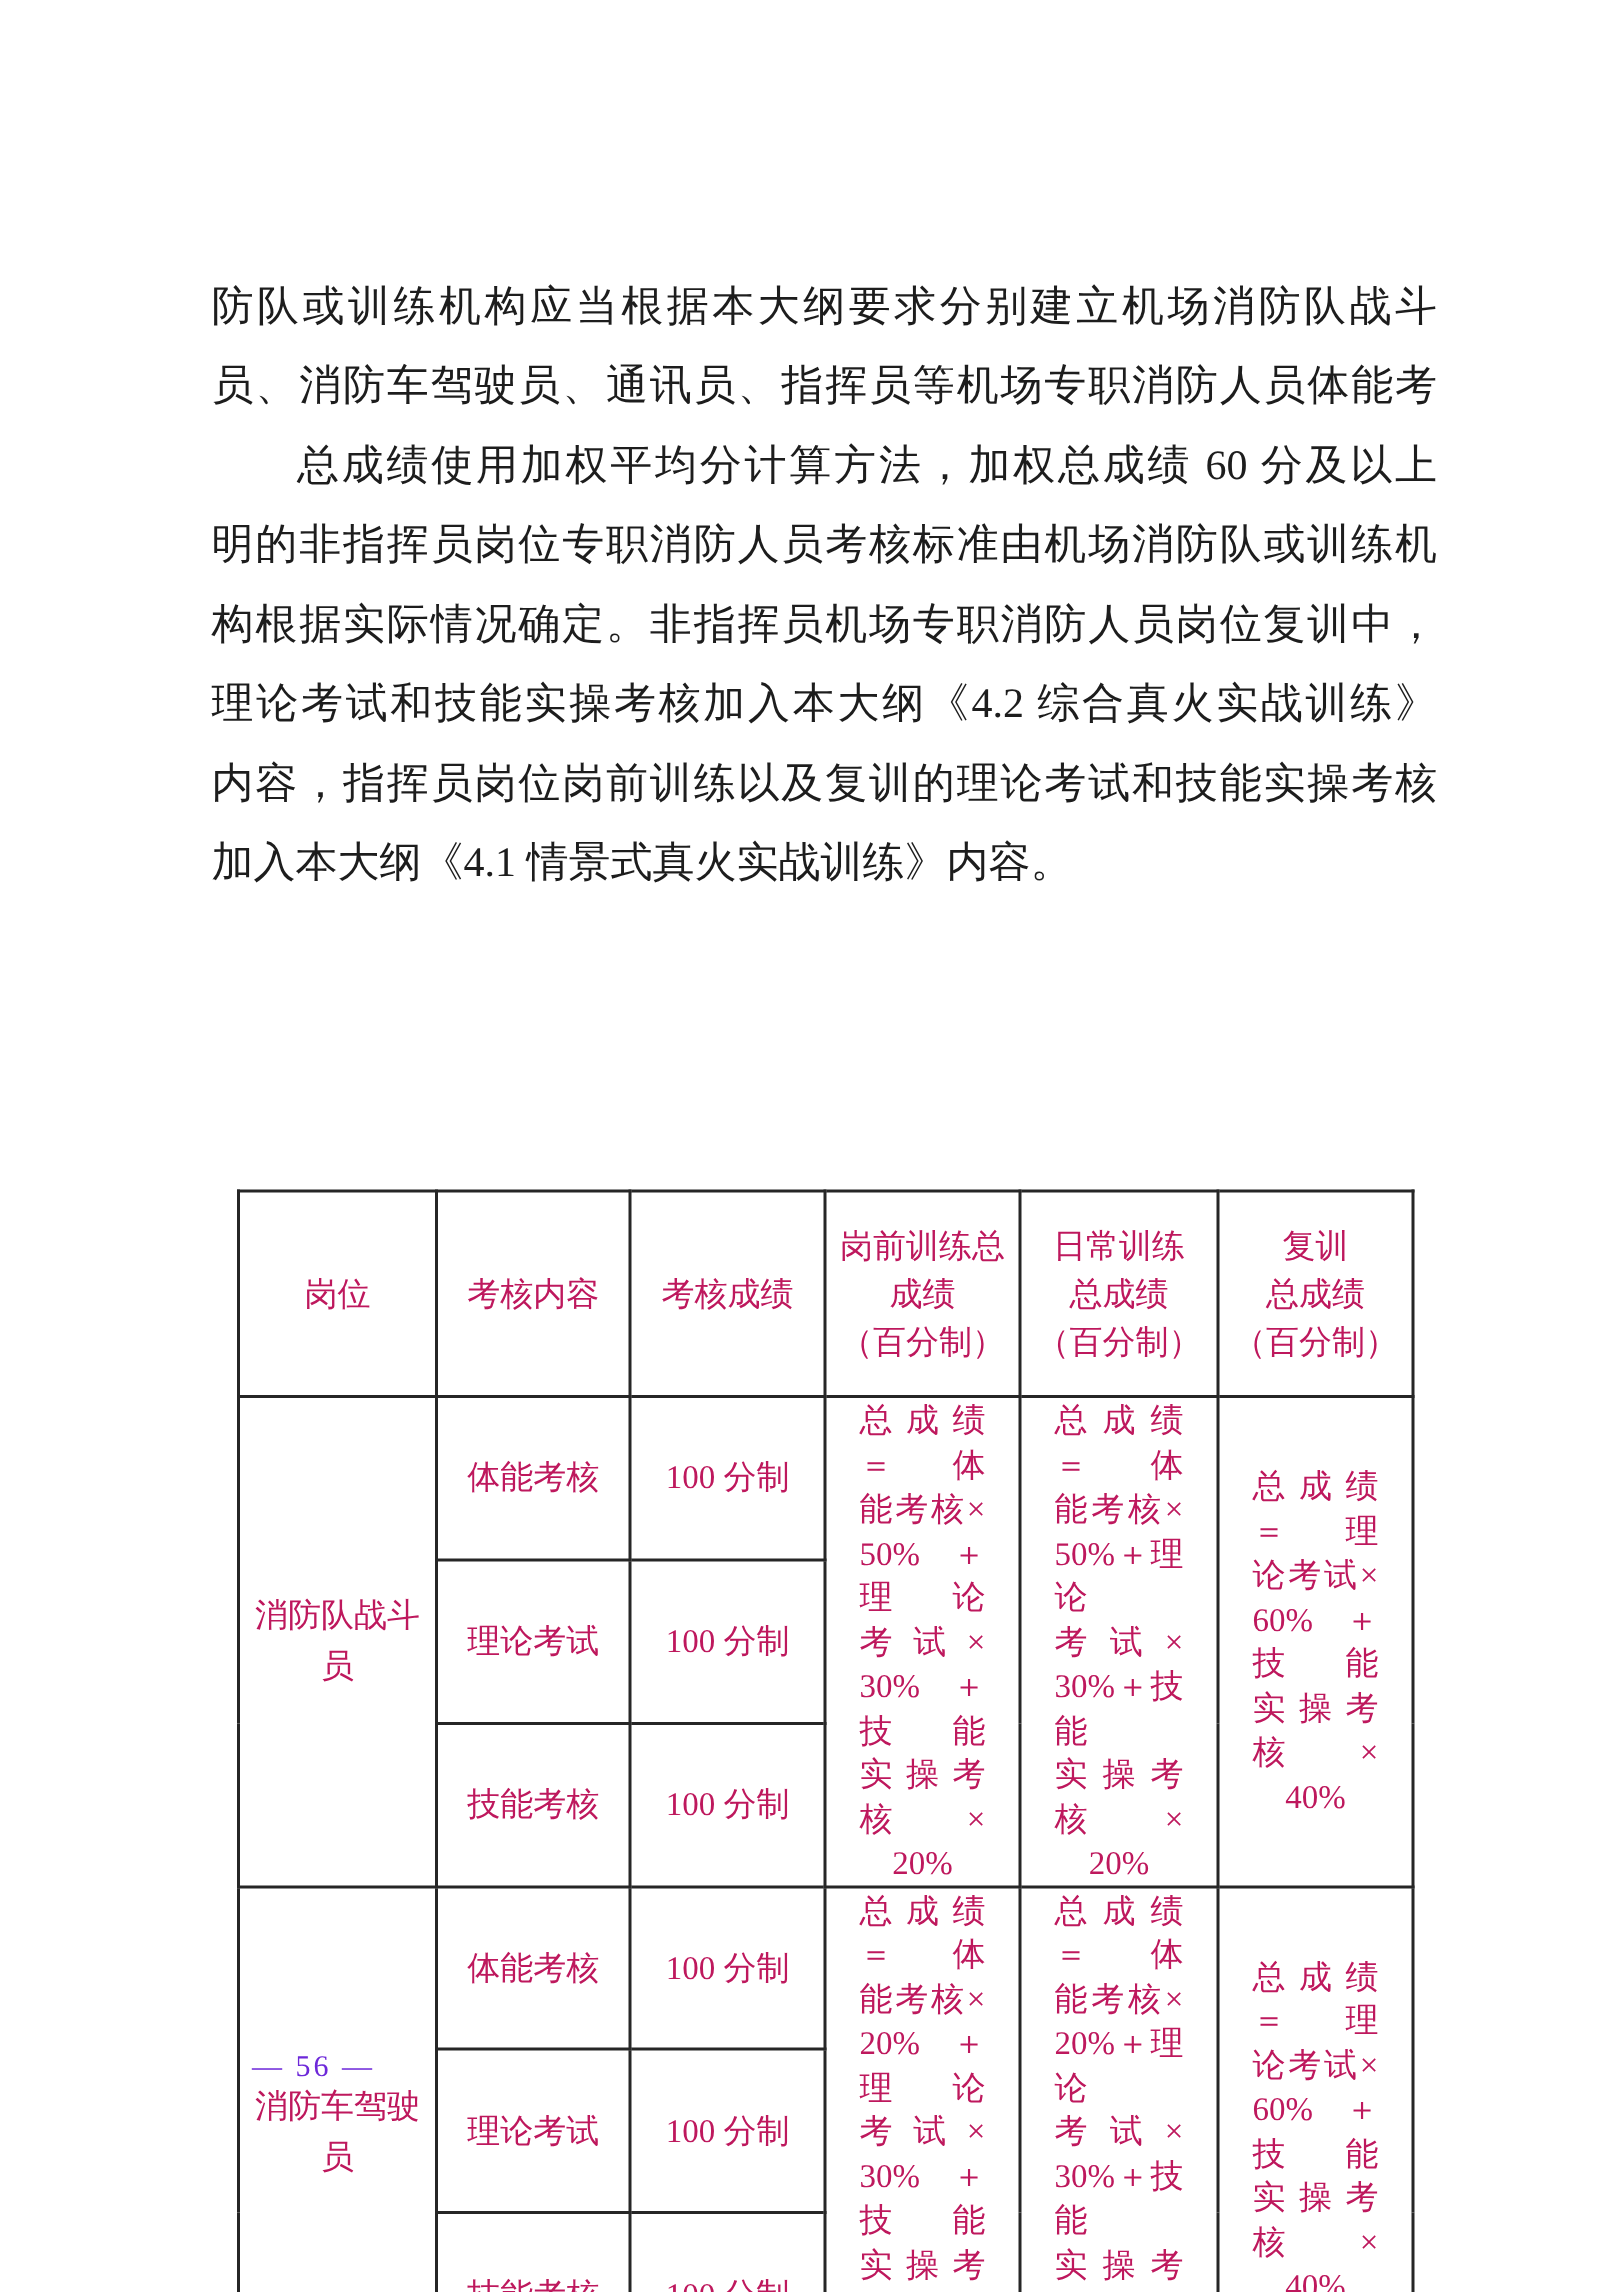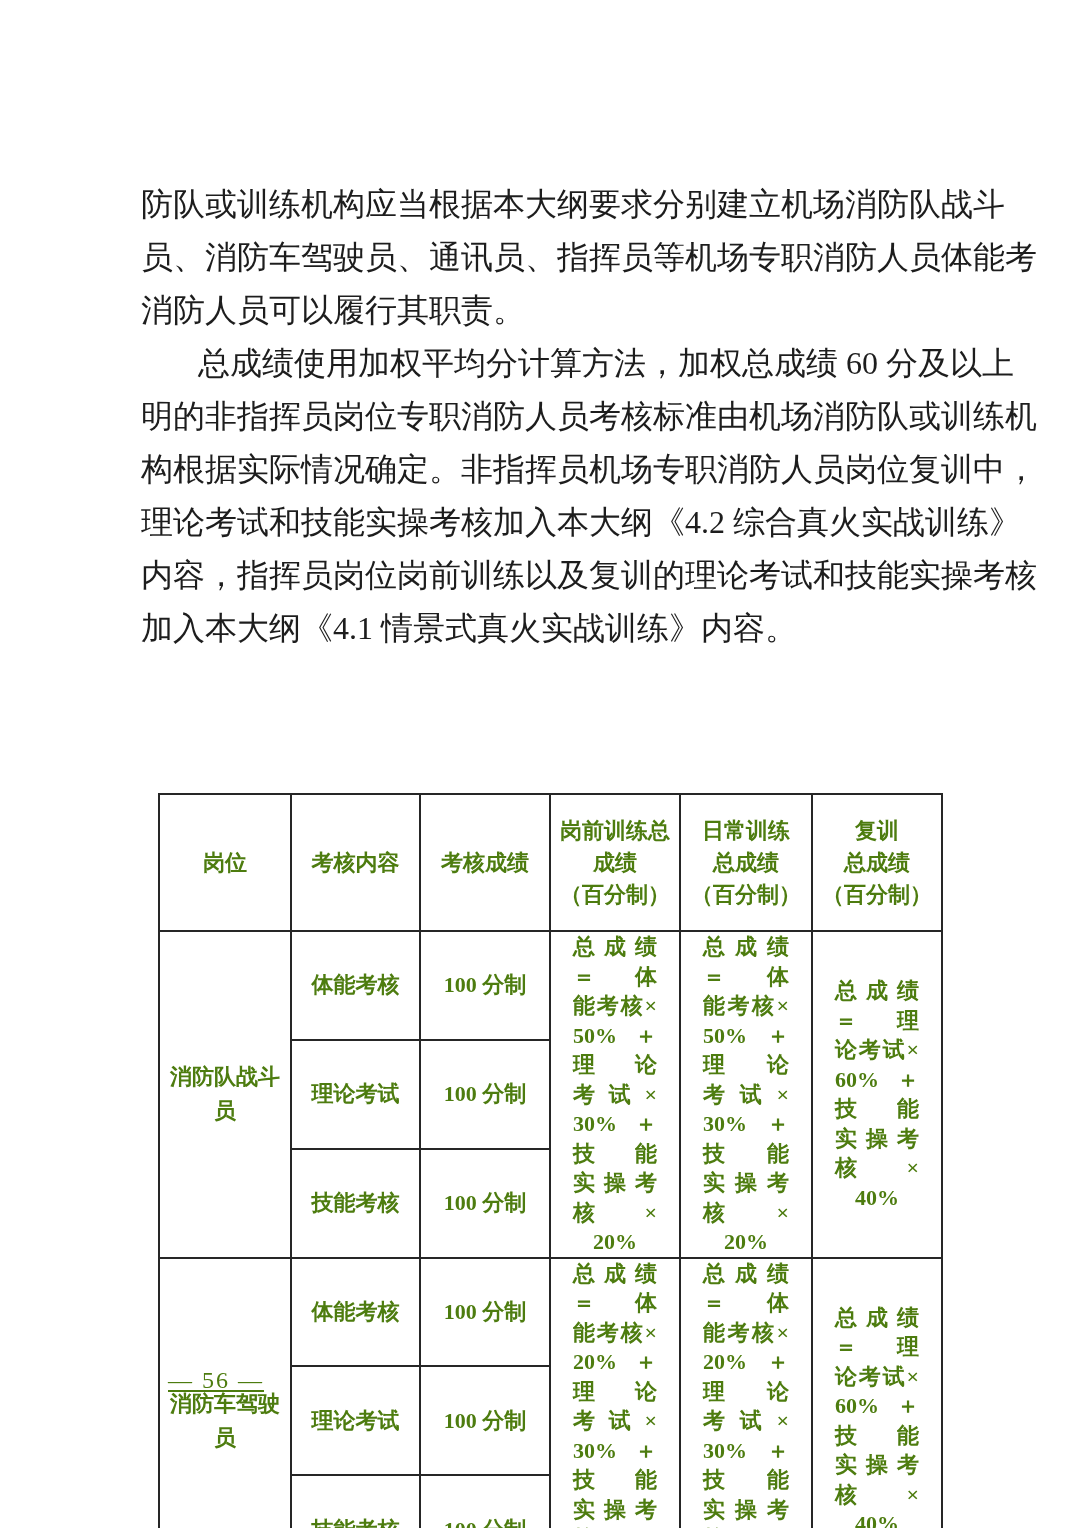--- a/index.html
+++ b/index.html
@@ -13,46 +13,46 @@
     overflow: hidden;
   }
   
   .textblock {
     position: absolute;
     left: 141px;
     top: 178px;
     width: 817px;
   }
   .tline {
-    font-size: 32px;
+    font-size: 28px;
     line-height: 53px;
     height: 53px;
     text-align: justify;
     text-align-last: justify;
     white-space: nowrap;
   }
   .tline.last { text-align-last: left; }
   .tline.ind  { text-indent: 57px; }
 
   
   .doc-table {
     position: absolute;
     left: 158px;
     top: 793px;
     border-collapse: collapse;
     table-layout: fixed;
   }
   .doc-table td, .doc-table th {
     border: 2px solid #262626;
-    font-weight: bold;
+    font-weight: normal;
     padding: 0;
     vertical-align: middle;
     text-align: center;
     font-size: 22px;
-    color: #4d7c0f;
+    color: #be185d;
   }
   .doc-table tr.header-row { height: 137px; }
   .doc-table tr.body-row   { height: 70px; }
   th.hcell {
     white-space: pre-line;
     line-height: 32px;
   }
   td.position-cell {
     padding: 0 6px;
     line-height: 34px;
@@ -68,36 +68,34 @@
     text-align: justify;
     text-align-last: justify;
   }
   .fl.c { text-align-last: center; }
 
   
   .page-number {
     position: absolute;
     left: 168px;
     top: 1367px;
-    font-size: 24px;
+    font-size: 20px;
     letter-spacing: 2px;
-    color: #4d7c0f;
-    text-decoration: underline;
+    color: #6d28d9;
   }
 </style>
 </head>
 <body>
 
 <div class="page">
 
   <div class="textblock">
     <div>
       <div class="tline">防队或训练机构应当根据本大纲要求分别建立机场消防队战斗</div>
       <div class="tline">员、消防车驾驶员、通讯员、指挥员等机场专职消防人员体能考</div>
-      <div class="tline last">消防人员可以履行其职责。</div>
     </div>
     <div>
       <div class="tline ind">总成绩使用加权平均分计算方法，加权总成绩 60 分及以上</div>
       <div class="tline">明的非指挥员岗位专职消防人员考核标准由机场消防队或训练机</div>
       <div class="tline">构根据实际情况确定。非指挥员机场专职消防人员岗位复训中，</div>
       <div class="tline">理论考试和技能实操考核加入本大纲《4.2 综合真火实战训练》</div>
       <div class="tline">内容，指挥员岗位岗前训练以及复训的理论考试和技能实操考核</div>
       <div class="tline last">加入本大纲《4.1 情景式真火实战训练》内容。</div>
     </div>
   </div>

